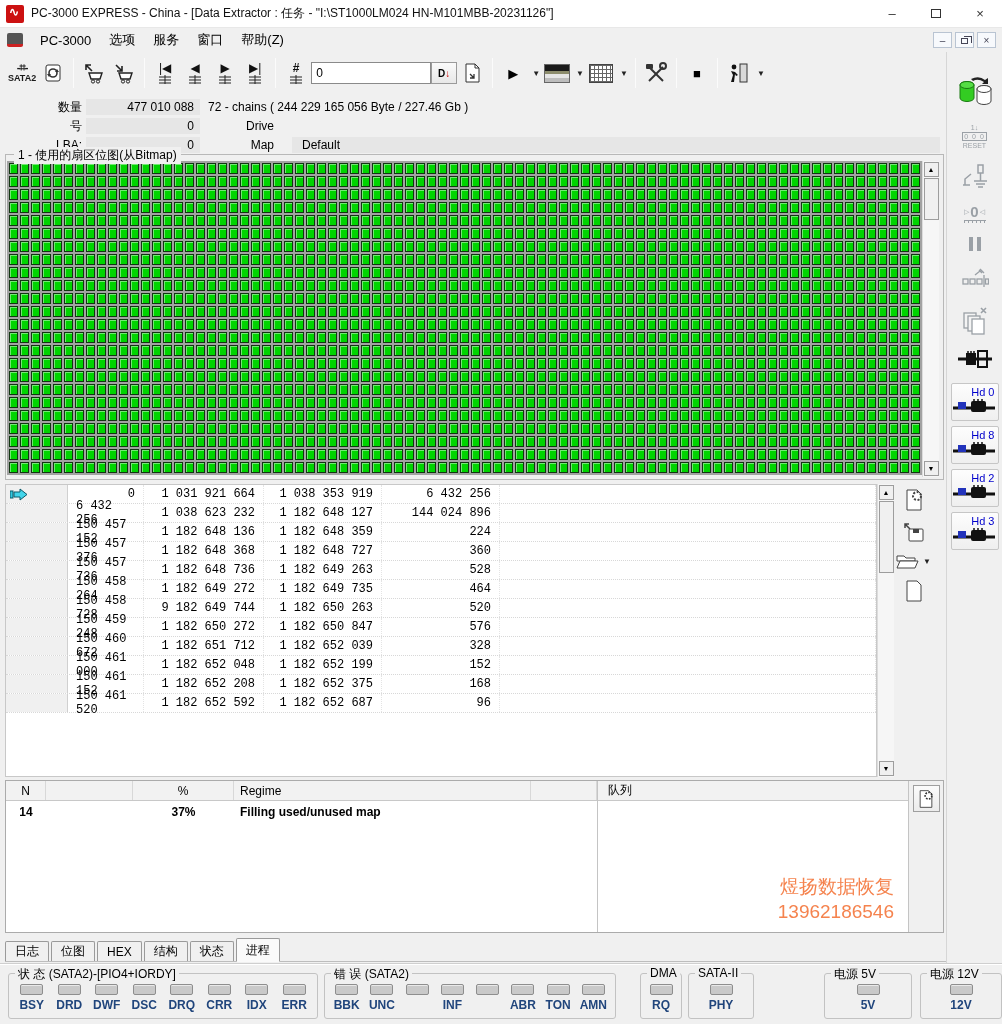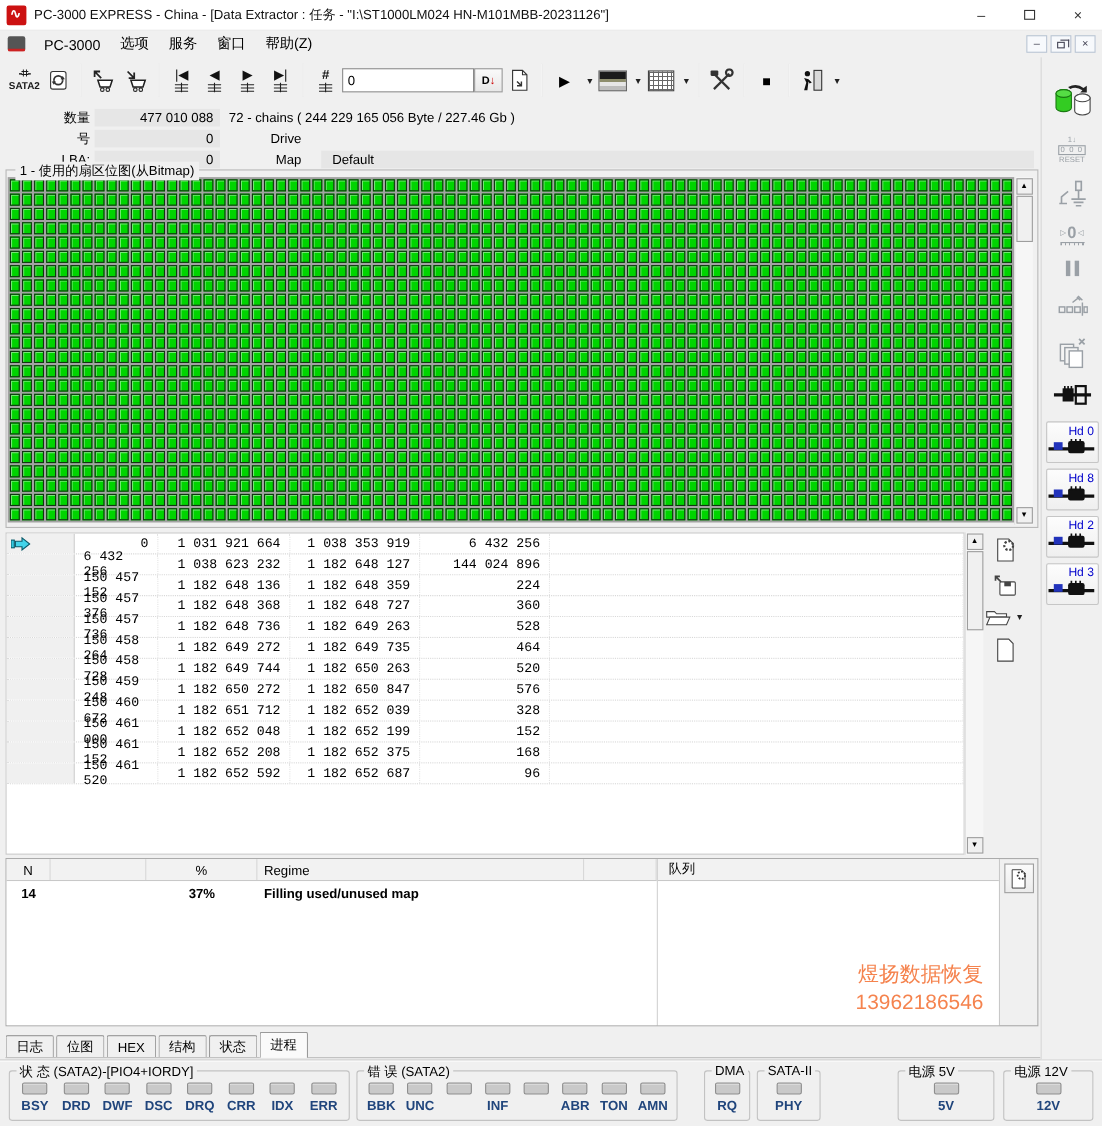--- a/index.html
+++ b/index.html
@@ -2386,21 +2386,21 @@
               <div class="td sel c-sel"></div>
               <div class="td c0 num">150 458 264</div>
               <div class="td c1 num">1 182 649 272</div>
               <div class="td c2 num">1 182 649 735</div>
               <div class="td c3 num">464</div>
               <div class="td c4"></div>
             </div>
             <div class="trow">
               <div class="td sel c-sel"></div>
               <div class="td c0 num">150 458 728</div>
-              <div class="td c1 num">1 182 649 744</div>
+              <div class="td c1 num">9 182 649 744</div>
               <div class="td c2 num">1 182 650 263</div>
               <div class="td c3 num">520</div>
               <div class="td c4"></div>
             </div>
             <div class="trow">
               <div class="td sel c-sel"></div>
               <div class="td c0 num">150 459 248</div>
               <div class="td c1 num">1 182 650 272</div>
               <div class="td c2 num">1 182 650 847</div>
               <div class="td c3 num">576</div>
@@ -2717,21 +2717,21 @@
     </div>
   <div class="sb-group" style="width:42px; margin-left:24px;">
       <span class="sb-title">DMA</span>
       <div class="led-row">
         <div class="led-slot">
           <div class="led" style="background: rgb(201, 201, 201);"></div>
           <div class="led-label">RQ</div>
         </div>
       </div>
     </div>
-  <div class="sb-group" style="width:58px; margin-left:6px;">
+  <div class="sb-group" style="width:66px; margin-left:6px;">
       <span class="sb-title">SATA-II</span>
       <div class="led-row">
         <div class="led-slot">
           <div class="led" style="background: rgb(201, 201, 201);"></div>
           <div class="led-label">PHY</div>
         </div>
       </div>
     </div>
   <div class="sb-group" style="width:88px; margin-left:70px;">
       <span class="sb-title">电源 5V</span>

